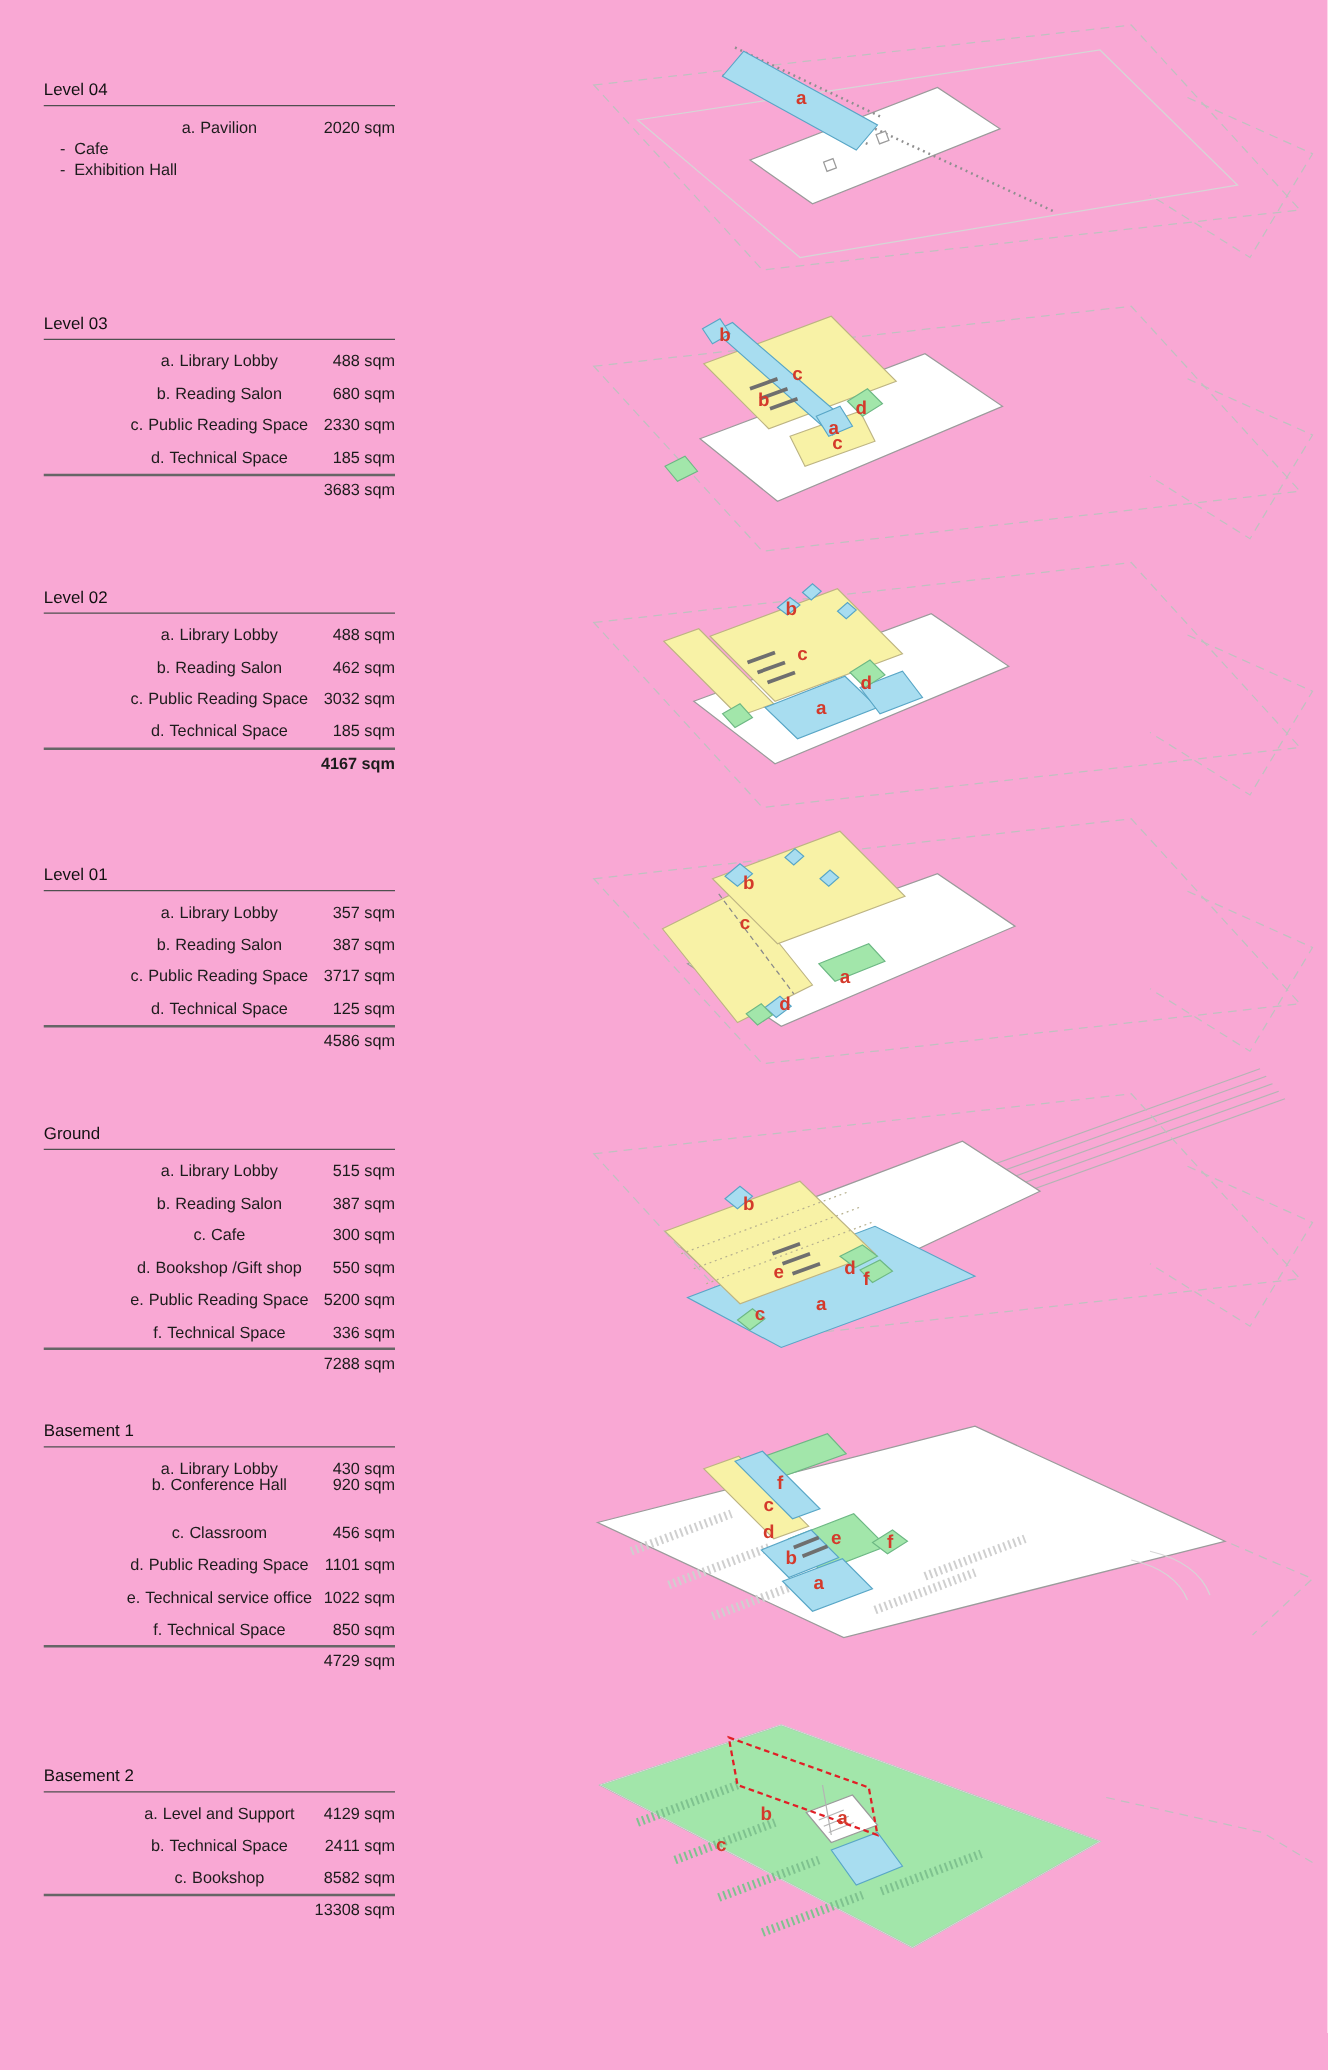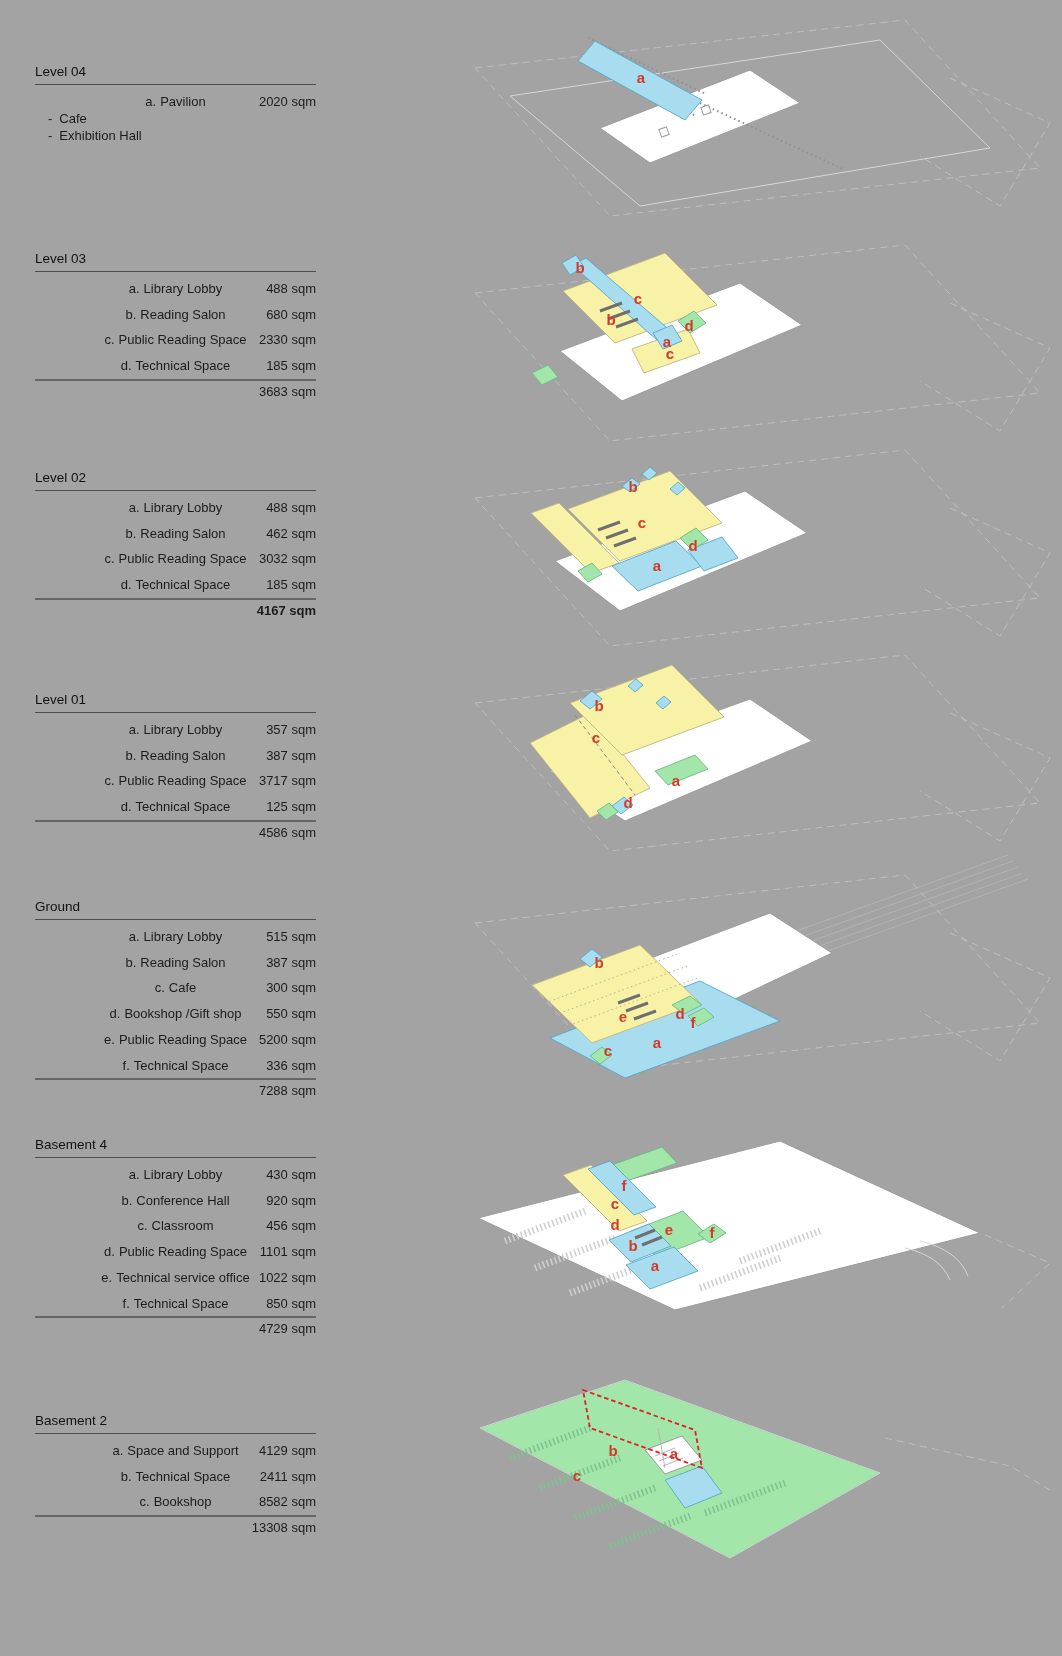--- a/index.html
+++ b/index.html
@@ -1,16 +1,16 @@
 <!DOCTYPE html>
 <html><head>
 <meta charset="utf-8">
 <style>
   html,body{margin:0;padding:0;background:#ffffff;}
-  #page{position:relative;width:1062px;height:1656px;background:#a3a3a3;overflow:hidden;
+  #page{position:relative;width:1062px;height:1656px;background:#f9a8d4;overflow:hidden;
         font-family:"Liberation Sans",sans-serif;}
   
   .floor-block{position:absolute;left:35px;width:281px;color:#1c1c1c;font-size:13px;}
   .f-title{position:absolute;top:2px;left:0;font-size:13.5px;color:#111;}
   .f-rule{position:absolute;left:0;width:100%;border-top:1.4px solid #4f4f4f;}
   .f-row{position:absolute;left:0;width:100%;height:17px;white-space:nowrap;text-align:center;}
   .f-key{display:inline-block;}
   .f-label{display:inline-block;margin-left:4px;}
   .f-area{position:absolute;right:0;top:0;}
   .f-sub{position:absolute;left:13px;white-space:nowrap;}
@@ -86,35 +86,35 @@
         <div class="f-row" style="top: 32px;"><span><span class="f-key">a.</span><span class="f-label">Library Lobby</span></span><span class="f-area">515 sqm</span></div>
         <div class="f-row" style="top: 57.7px;"><span><span class="f-key">b.</span><span class="f-label">Reading Salon</span></span><span class="f-area">387 sqm</span></div>
         <div class="f-row" style="top: 83.4px;"><span><span class="f-key">c.</span><span class="f-label">Cafe</span></span><span class="f-area">300 sqm</span></div>
         <div class="f-row" style="top: 109.1px;"><span><span class="f-key">d.</span><span class="f-label">Bookshop /Gift shop</span></span><span class="f-area">550 sqm</span></div>
         <div class="f-row" style="top: 134.8px;"><span><span class="f-key">e.</span><span class="f-label">Public Reading Space</span></span><span class="f-area">5200 sqm</span></div>
         <div class="f-row" style="top: 160.5px;"><span><span class="f-key">f.</span><span class="f-label">Technical Space</span></span><span class="f-area">336 sqm</span></div>
         <div class="f-rule f-rule2" style="top: 181.2px;"></div>
         <div class="f-total" style="top: 186.2px; text-align: center;">7288 sqm</div>
       </div>
       <div class="floor-block" style="top: 1135px;">
-        <div class="f-title">Basement 4</div>
+        <div class="f-title">Basement 1</div>
         <div class="f-rule" style="top: 22px;"></div>
         <div class="f-row" style="top: 32px;"><span><span class="f-key">a.</span><span class="f-label">Library Lobby</span></span><span class="f-area">430 sqm</span></div>
-        <div class="f-row" style="top: 58px; text-decoration: underline;"><span><span class="f-key">b.</span><span class="f-label">Conference Hall</span></span><span class="f-area">920 sqm</span></div>
+        <div class="f-row" style="top: 45px; text-decoration: underline;"><span><span class="f-key">b.</span><span class="f-label">Conference Hall</span></span><span class="f-area">920 sqm</span></div>
         <div class="f-row" style="top: 83.4px;"><span><span class="f-key">c.</span><span class="f-label">Classroom</span></span><span class="f-area">456 sqm</span></div>
         <div class="f-row" style="top: 109.1px;"><span><span class="f-key">d.</span><span class="f-label">Public Reading Space</span></span><span class="f-area">1101 sqm</span></div>
         <div class="f-row" style="top: 134.8px;"><span><span class="f-key">e.</span><span class="f-label">Technical service office</span></span><span class="f-area">1022 sqm</span></div>
         <div class="f-row" style="top: 160.5px;"><span><span class="f-key">f.</span><span class="f-label">Technical Space</span></span><span class="f-area">850 sqm</span></div>
         <div class="f-rule f-rule2" style="top: 181.2px;"></div>
         <div class="f-total" style="top: 186.2px; text-align: right;">4729 sqm</div>
       </div>
       <div class="floor-block" style="top: 1411px;">
         <div class="f-title">Basement 2</div>
         <div class="f-rule" style="top: 22px;"></div>
-        <div class="f-row" style="top: 32px;"><span><span class="f-key">a.</span><span class="f-label">Space and Support</span></span><span class="f-area">4129 sqm</span></div>
+        <div class="f-row" style="top: 32px;"><span><span class="f-key">a.</span><span class="f-label">Level and Support</span></span><span class="f-area">4129 sqm</span></div>
         <div class="f-row" style="top: 57.7px;"><span><span class="f-key">b.</span><span class="f-label">Technical Space</span></span><span class="f-area">2411 sqm</span></div>
         <div class="f-row" style="top: 83.4px;"><span><span class="f-key">c.</span><span class="f-label">Bookshop</span></span><span class="f-area">8582 sqm</span></div>
         <div class="f-rule f-rule2" style="top: 104.1px;"></div>
         <div class="f-total" style="top: 109.1px;">13308 sqm</div>
       </div>
     </div>
 
   <svg class="plan" style="top:8px" width="612" height="235" viewBox="0 0 612 235">
     <polygon class="site" points="25,60 455,12 590,160 160,208"></polygon>
     <polyline class="site" points="500,70 600,115 550,198 470,148"></polyline>

